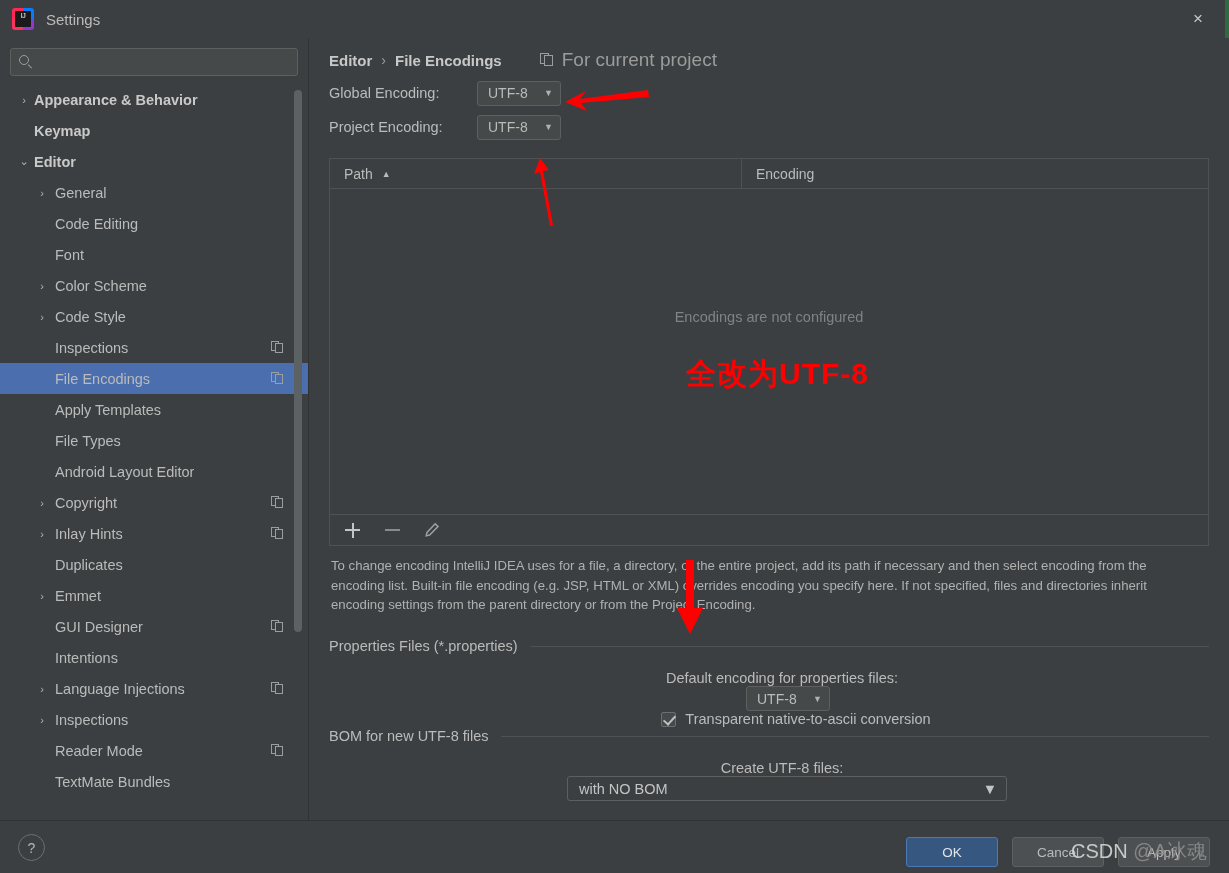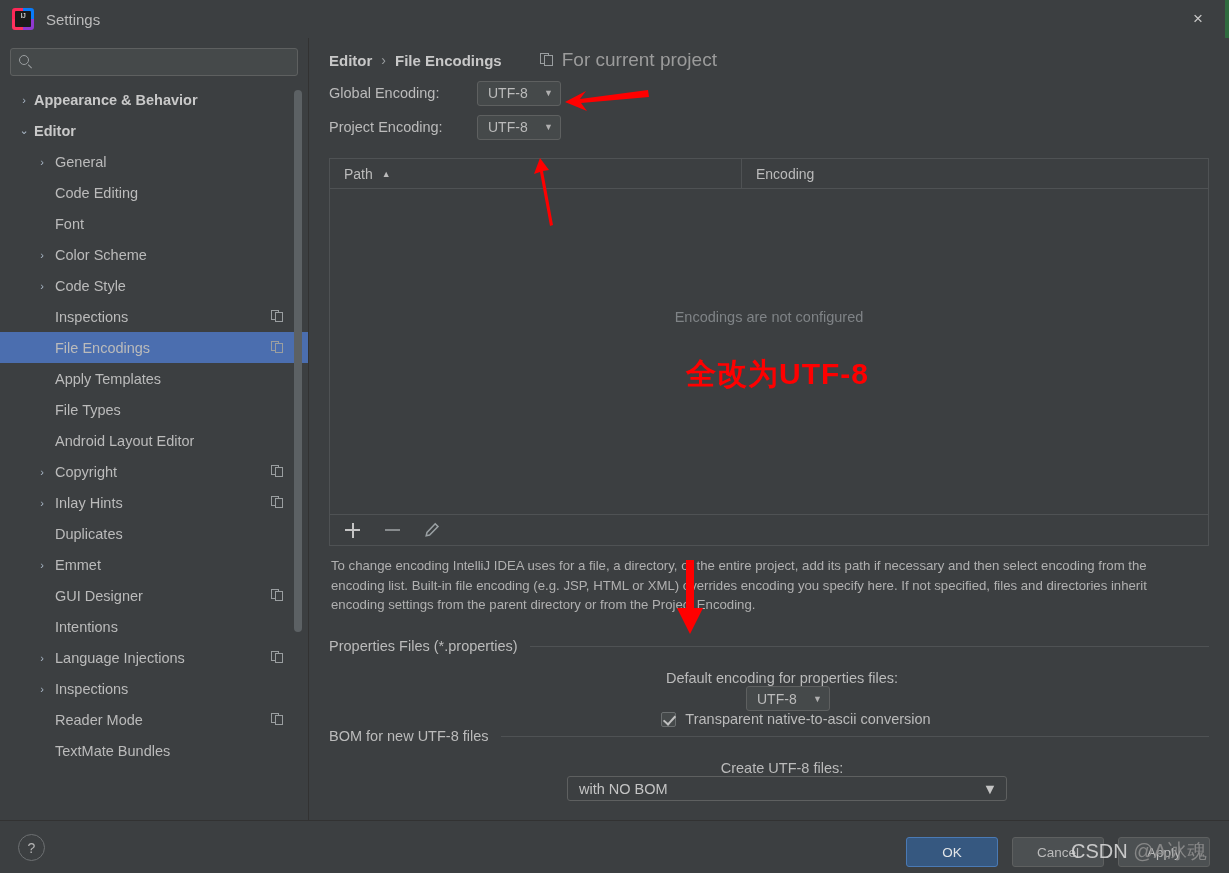--- a/index.html
+++ b/index.html
@@ -218,20 +218,23 @@
           <span class="hand"></span>
       </span>
       <input class="search-inp" value="" placeholder="" style="">
     </div>
     <div class="tree" id="tree">
         <div class="titem depth1 bold">
           <span class="arrow">›</span>
           <span class="lbl">Appearance &amp; Behavior</span>
         </div>
         <div class="titem depth1 bold">
+          <span class="lbl">Keymap</span>
+        </div>
+        <div class="titem depth1 bold">
           <span class="arrow">⌄</span>
           <span class="lbl">Editor</span>
         </div>
         <div class="titem depth2">
           <span class="arrow">›</span>
           <span class="lbl">General</span>
         </div>
         <div class="titem depth2">
           <span class="lbl">Code Editing</span>
         </div>

